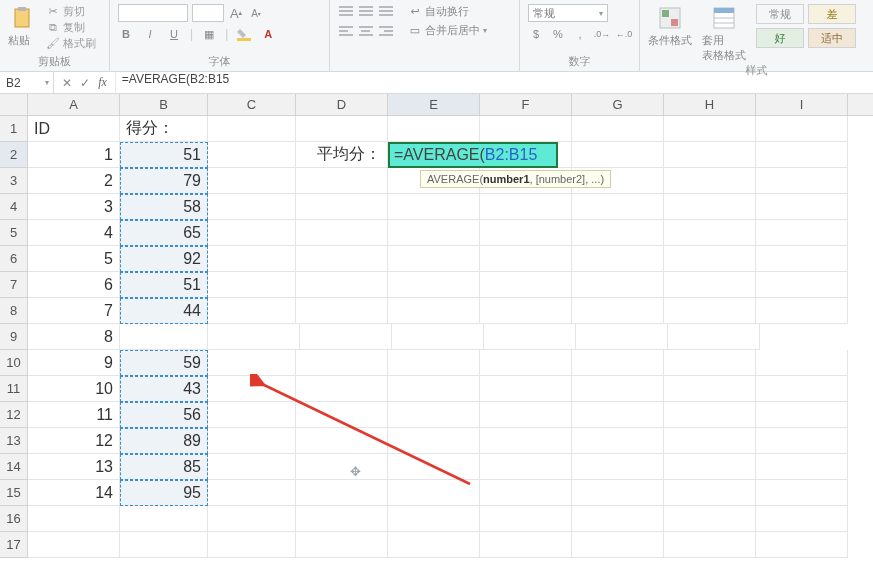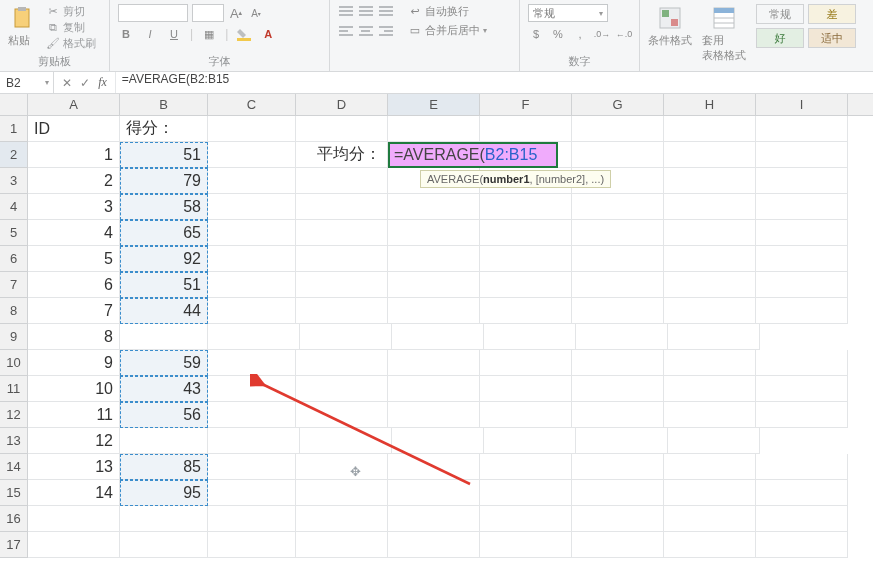--- a/index.html
+++ b/index.html
@@ -49,21 +49,21 @@
   .row { display: flex; height: 26px; }
   .rh { width: 28px; background: #f1f1f1; border-right: 1px solid #d0d2d4; border-bottom: 1px solid #d0d2d4; display: flex; align-items: center; justify-content: center; font-size: 13px; color: #555; }
   .cell { border-right: 1px solid #e3e5e7; border-bottom: 1px solid #e3e5e7; display: flex; align-items: center; padding: 0 6px; font-size: 16px; color: #333; }
   .ralign { justify-content: flex-end; }
   .lalign { justify-content: flex-start; }
 
   .sel { background: #eef3f8; }
   .marq { outline: 1px dashed #3b8dcc; outline-offset: -1px; }
 
   
-  .edit-overlay { position: absolute; border: 2px solid #1f7a3e; background: #f0abfc; display: flex; align-items: center; font-size: 16px; padding: 0 4px; white-space: nowrap; overflow: visible; z-index: 5; }
+  .edit-overlay { position: absolute; border: 2px solid #1f7a3e; background: #5eead4; display: flex; align-items: center; font-size: 16px; padding: 0 4px; white-space: nowrap; overflow: visible; z-index: 5; }
   .edit-overlay .blue { color: #2a62c9; }
   .tooltip { position: absolute; background: #fdfdf0; border: 1px solid #cfcfa8; font-size: 11px; color: #666; padding: 2px 6px; z-index: 4; }
   .tooltip b { color: #333; font-weight: bold; }
 
   
   .arrow { position: absolute; z-index: 10; pointer-events: none; }
 
   
   .ch.active, .rh.active { background: #e3e9ef; }
 
@@ -241,20 +241,21 @@
         <div class="swatches">
           <div class="swatch">常规</div>
           <div class="swatch" style="background:#f7f2e0;color:#9a7d1e">差</div>
         </div>
         <div class="swatches">
           <div class="swatch" style="background:#e3efe3;color:#3b7a3b">好</div>
           <div class="swatch" style="background:#f2e7d6;color:#8a6a3b">适中</div>
         </div>
       </div>
     </div>
+    <div class="glabel">样式</div>
   </div>
 </div>
 
 <div class="fbar">
   <div class="namebox">
     <span>B2</span>
     <span class="dd">▾</span>
   </div>
   <div class="fxicons">
     <span style="color:#888">✕</span>
@@ -421,20 +422,21 @@
         <div class="cell wD"></div>
         <div class="cell wE"></div>
         <div class="cell wF"></div>
         <div class="cell wG"></div>
         <div class="cell wH"></div>
         <div class="cell wI"></div>
       </div>
       <div class="row">
         <div class="rh">13</div>
         <div class="cell wA ralign">12</div>
+        <div class="cell wB ralign sel marq">89</div>
         <div class="cell wC"></div>
         <div class="cell wD"></div>
         <div class="cell wE"></div>
         <div class="cell wF"></div>
         <div class="cell wG"></div>
         <div class="cell wH"></div>
         <div class="cell wI"></div>
       </div>
       <div class="row">
         <div class="rh">14</div>

